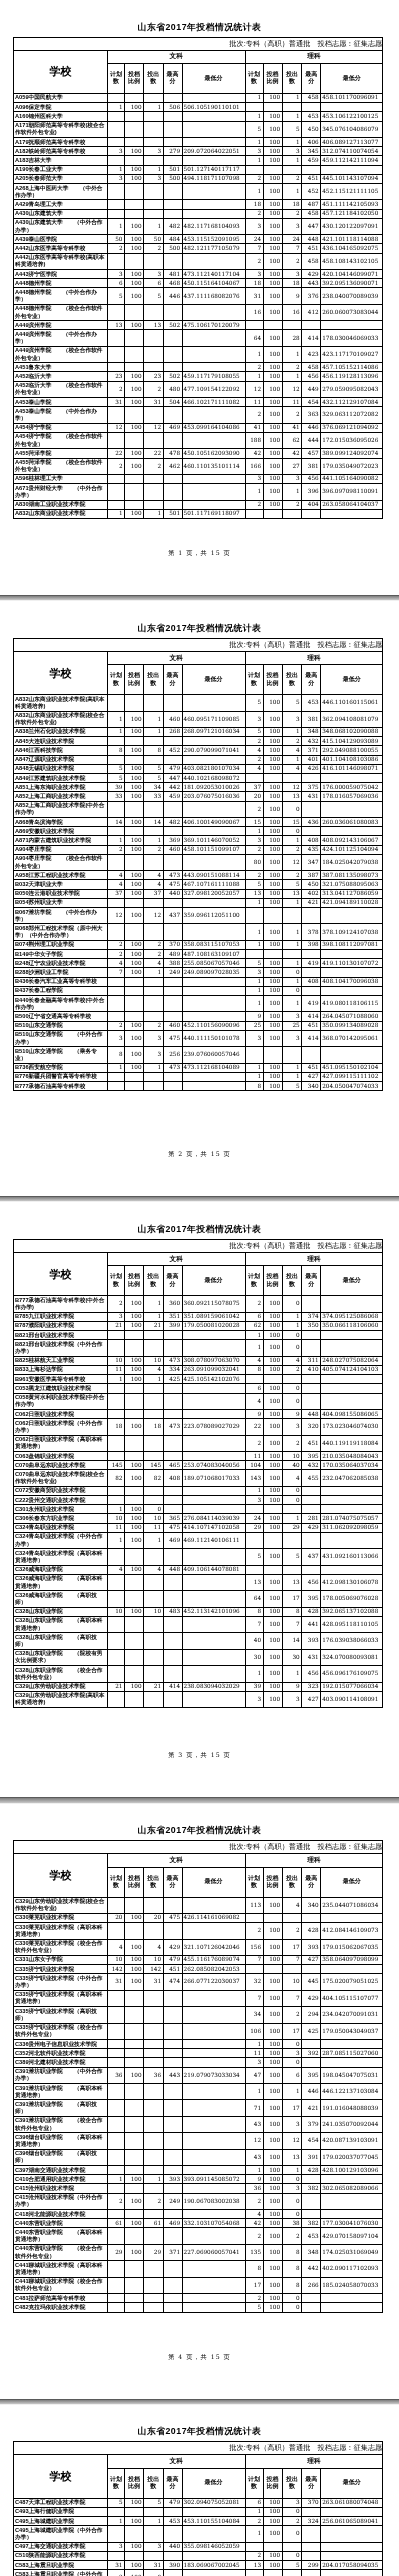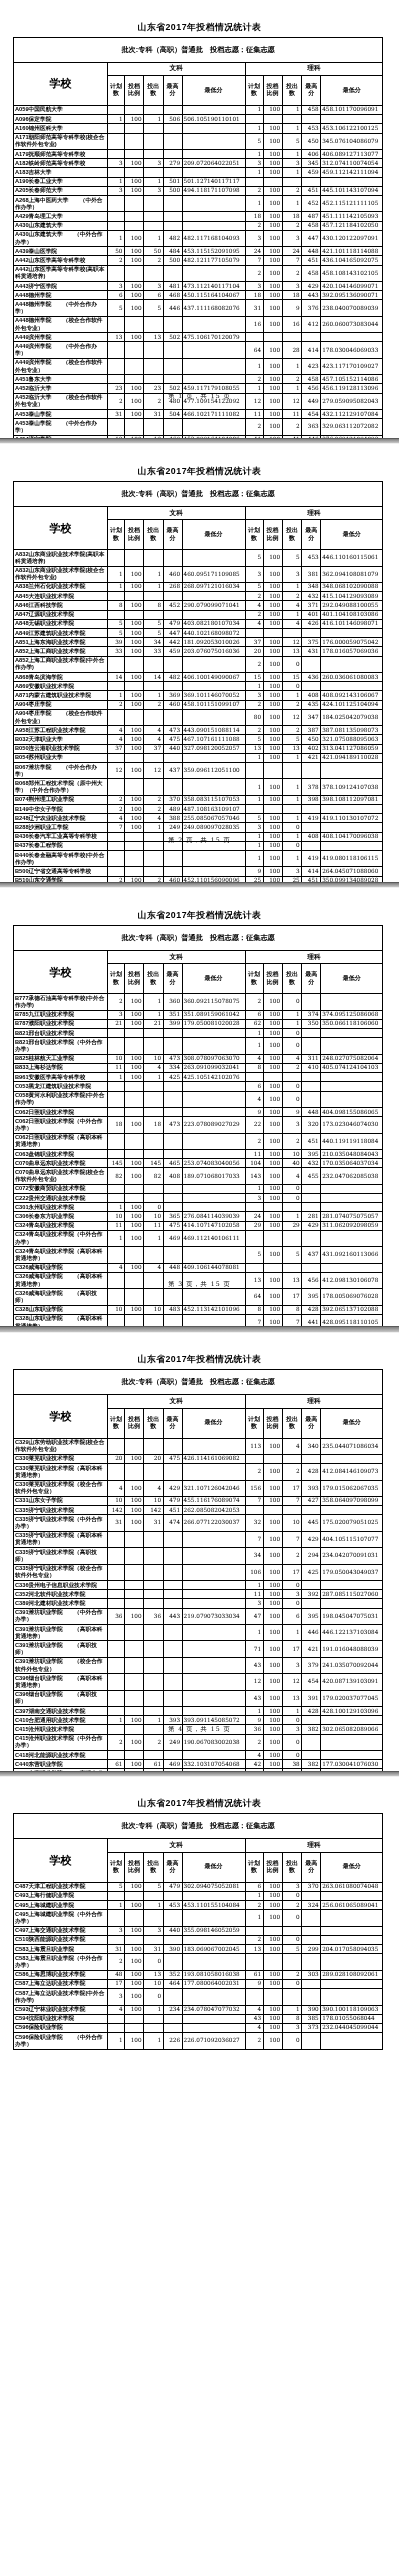--- a/index.html
+++ b/index.html
@@ -1,22 +1,22 @@
 <!DOCTYPE html>
 <html style="font-size:8.2px"><head>
 <meta charset="utf-8">
 <style>
   html,body{margin:0;padding:0;background:#fff;}
   #document{position:relative;width:399px;font-family:"Liberation Sans",sans-serif;color:#000;background:#fff;}
-  .page{position:relative;height:438px;background:#fff;overflow:hidden;}
+  .page{position:relative;height:595px;background:#fff;overflow:hidden;}
   .pagebar{height:6.2px;box-sizing:border-box;background:linear-gradient(#7d7d7d,#c9c9c9);border-top:0.5px solid #5a5a5a;border-bottom:0.5px solid #f0f0f0;}
   .page-title{padding-top:21.6px;text-align:center;font-size:8.8px;font-weight:bold;letter-spacing:0.5px;}
   table.stat{border-collapse:collapse;table-layout:fixed;width:370px;margin:3.1px 0 0 13px;}
   table.stat th,table.stat td{border:1px solid #000;overflow:hidden;}
-  .batch-cell{text-align:center;font-size:7.2px;font-weight:bold;padding:7px 0;}
+  .batch-cell{text-align:right;font-size:7.2px;font-weight:normal;padding:1px 0;}
   .grp{text-align:center;font-size:6.7px;font-weight:bold;height:10.3px;}
   .school-h{text-align:center;font-size:11px;font-weight:bold;}
   .colh{text-align:center;font-size:6px;font-weight:bold;height:29px;line-height:1.25;padding:0 0.5px;vertical-align:middle;}
   td.c-name{font-size:5.7px;font-weight:bold;text-align:left;padding:0.5px 1px;line-height:7.2px;word-break:break-all;}
   td.c-n{font-family:"DejaVu Serif",serif;font-size:5.7px;text-align:right;padding:0.5px 1.5px 0.5px 0;line-height:7.2px;}
   td.c-min{font-family:"DejaVu Serif",serif;font-size:5.7px;text-align:left;padding:0.5px 0 0.5px 1px;line-height:7.2px;white-space:nowrap;}
   .page-footer{position:absolute;bottom:37px;left:0;right:0;text-align:center;font-size:6.2px;font-family:"DejaVu Serif",serif;letter-spacing:1px;}
 </style>
 </head>
 <body>

